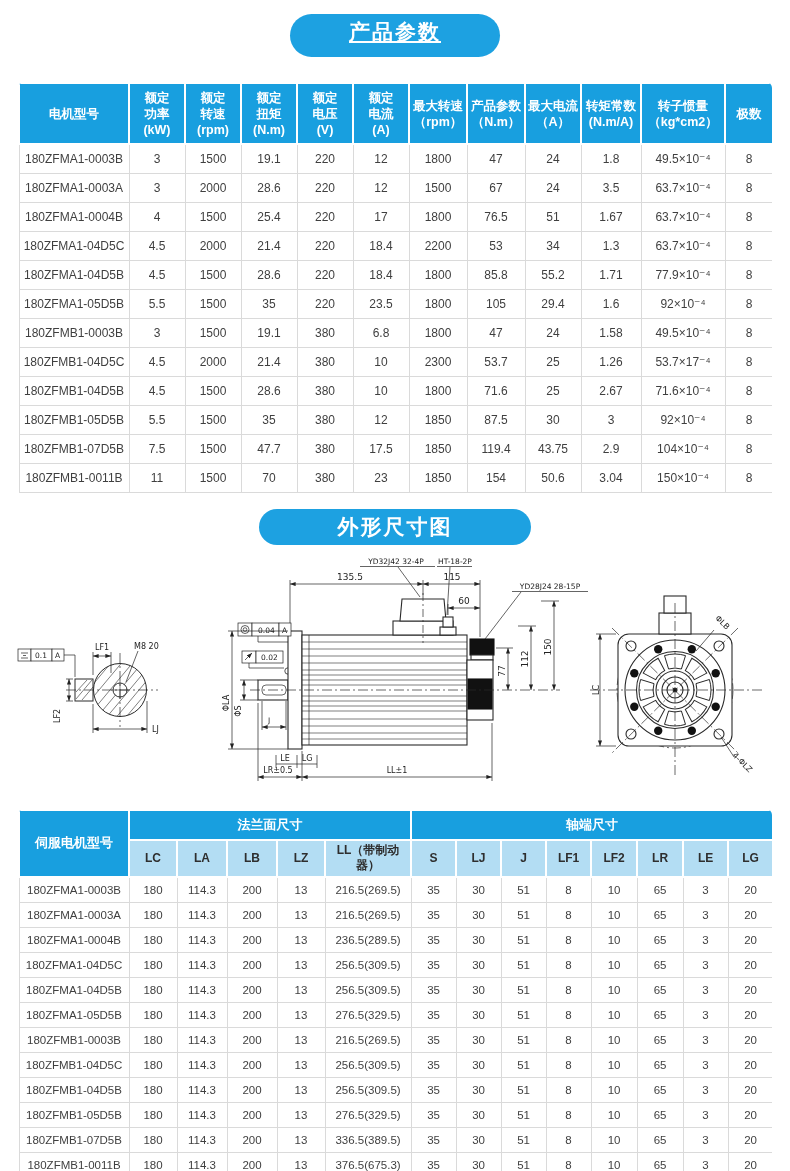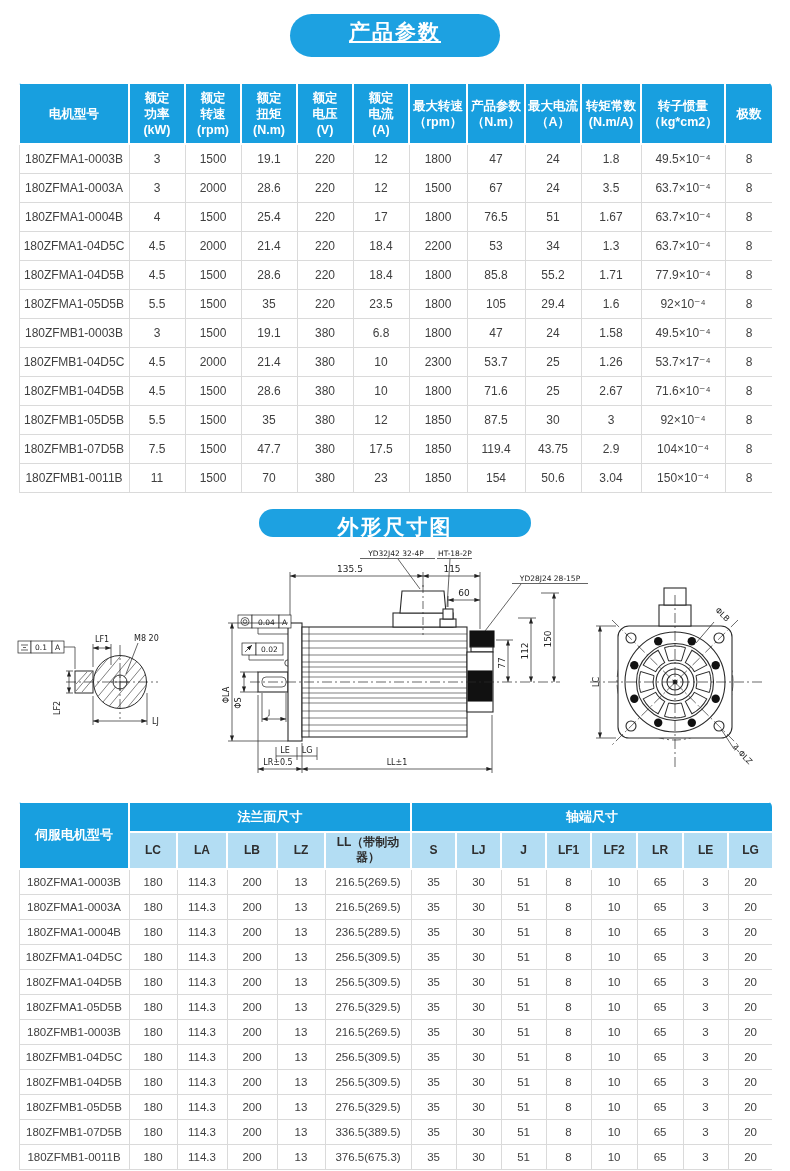--- a/index.html
+++ b/index.html
@@ -6,21 +6,21 @@
   body{
     width:790px;height:1171px;background:#ffffff;overflow:hidden;
     font-family:"Liberation Sans","DejaVu Sans",sans-serif;
     -webkit-font-smoothing:antialiased;
   }
   .badge{
     display:block;margin:0 auto;background:#1da1e1;color:#fff;
     border-radius:999px;text-align:center;font-weight:bold;
   }
   .badge.b1{width:210px;height:43px;line-height:35px;font-size:21px;margin-top:14px;letter-spacing:2px;text-decoration:underline;}
-  .badge.b2{width:272px;height:28px;line-height:36px;font-size:21px;margin-top:16px;letter-spacing:2px;}
+  .badge.b2{width:272px;height:36px;line-height:36px;font-size:21px;margin-top:16px;letter-spacing:2px;}
   .tblwrap{margin:25px 18px 0 18px;border-radius:6px 6px 0 0;overflow:hidden;}
   .tblwrap.t2{margin-top:3px;}
   table{border-collapse:collapse;table-layout:fixed;width:754px;}
   thead th{
     background:#189fdf;color:#fff;font-weight:bold;font-size:12.5px;
     border:2px solid #ffffff;vertical-align:middle;text-align:center;
     white-space:pre-line;line-height:1.28;padding:2px 0;
   }
   table.spec thead th{height:55px;}
   tbody td{

